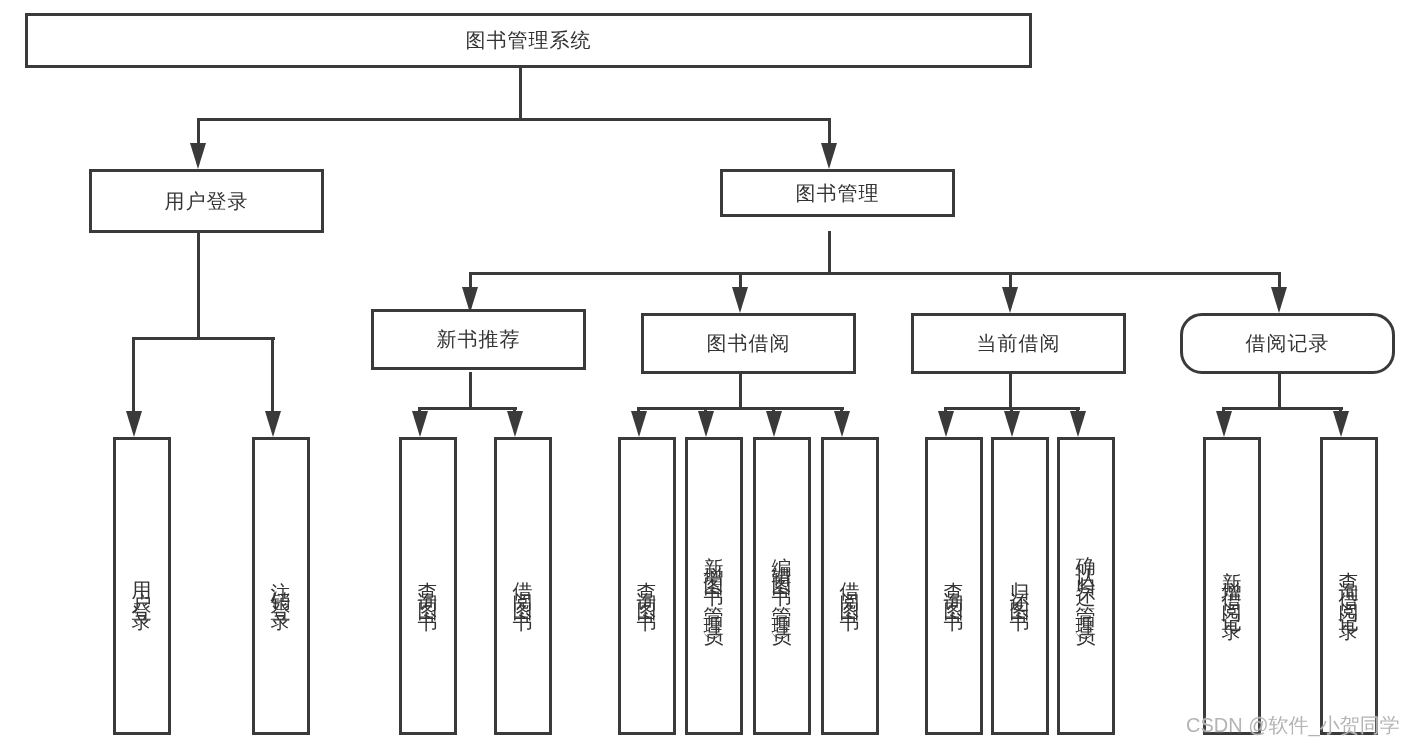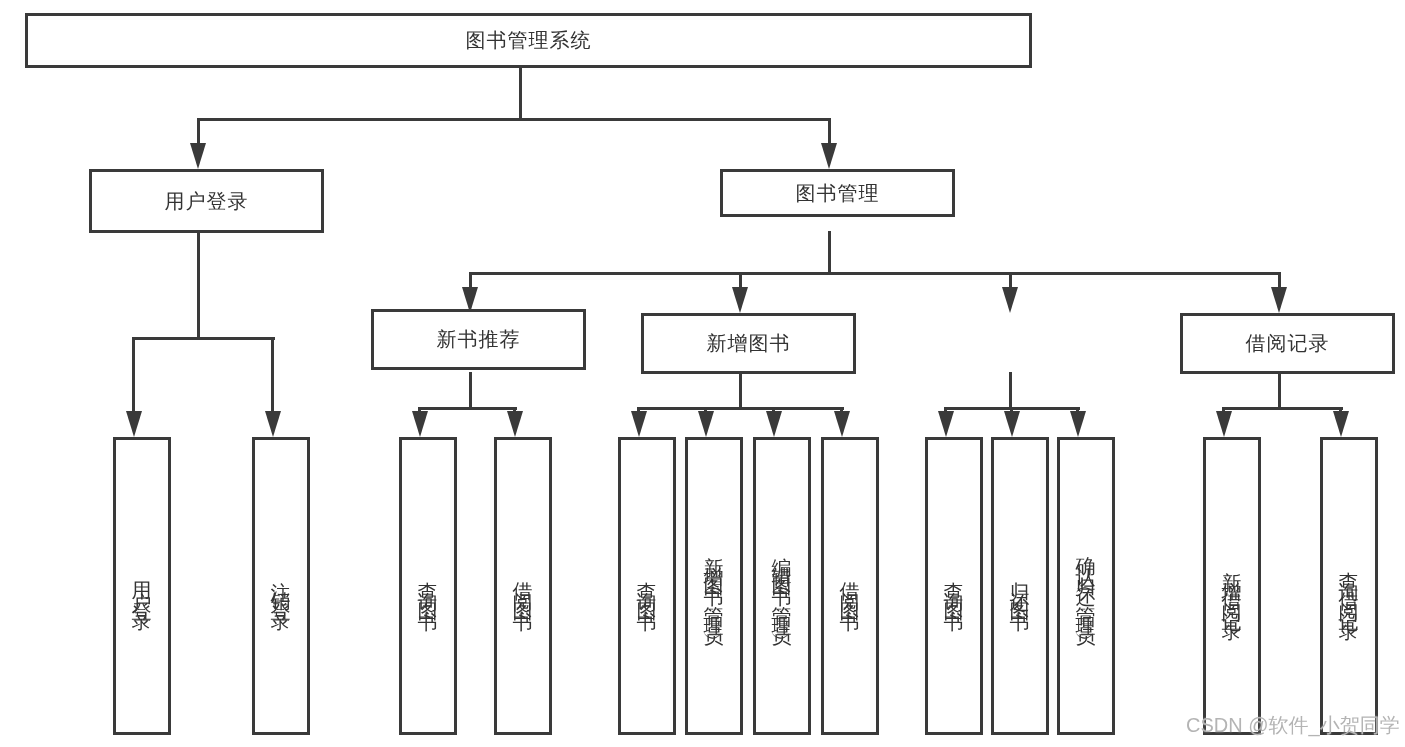--- a/index.html
+++ b/index.html
@@ -67,22 +67,23 @@
   <div class="v" style="left:469px;top:272px;height:17px;"></div>
   <div class="arr" style="left:462px;top:287px;"></div>
   <div class="v" style="left:739px;top:272px;height:17px;"></div>
   <div class="arr" style="left:732px;top:287px;"></div>
   <div class="v" style="left:1009px;top:272px;height:17px;"></div>
   <div class="arr" style="left:1002px;top:287px;"></div>
   <div class="v" style="left:1278px;top:272px;height:17px;"></div>
   <div class="arr" style="left:1271px;top:287px;"></div>
 
   <div class="box" style="left:363px;top:309px;width:215px;height:61px;">新书推荐</div>
-  <div class="box" style="left:633px;top:313px;width:215px;height:61px;">新增图书</div>
-  <div class="box" style="left:1172px;top:313px;width:215px;height:61px;">借阅记录</div>
+  <div class="box" style="left:633px;top:313px;width:215px;height:61px;">图书借阅</div>
+  <div class="box" style="left:903px;top:313px;width:215px;height:61px;">当前借阅</div>
+  <div class="box" style="left:1172px;top:313px;width:215px;height:61px;border-radius:22px;">借阅记录</div>
 
   <div class="v" style="left:469px;top:372px;height:37px;"></div>
   <div class="h" style="left:418px;top:407px;width:99px;"></div>
   <div class="v" style="left:418px;top:407px;height:7px;"></div>
   <div class="arr" style="left:412px;top:411px;"></div>
   <div class="v" style="left:513px;top:407px;height:7px;"></div>
   <div class="arr" style="left:507px;top:411px;"></div>
 
   <div class="v" style="left:739px;top:372px;height:37px;"></div>
   <div class="h" style="left:637px;top:407px;width:207px;"></div>

